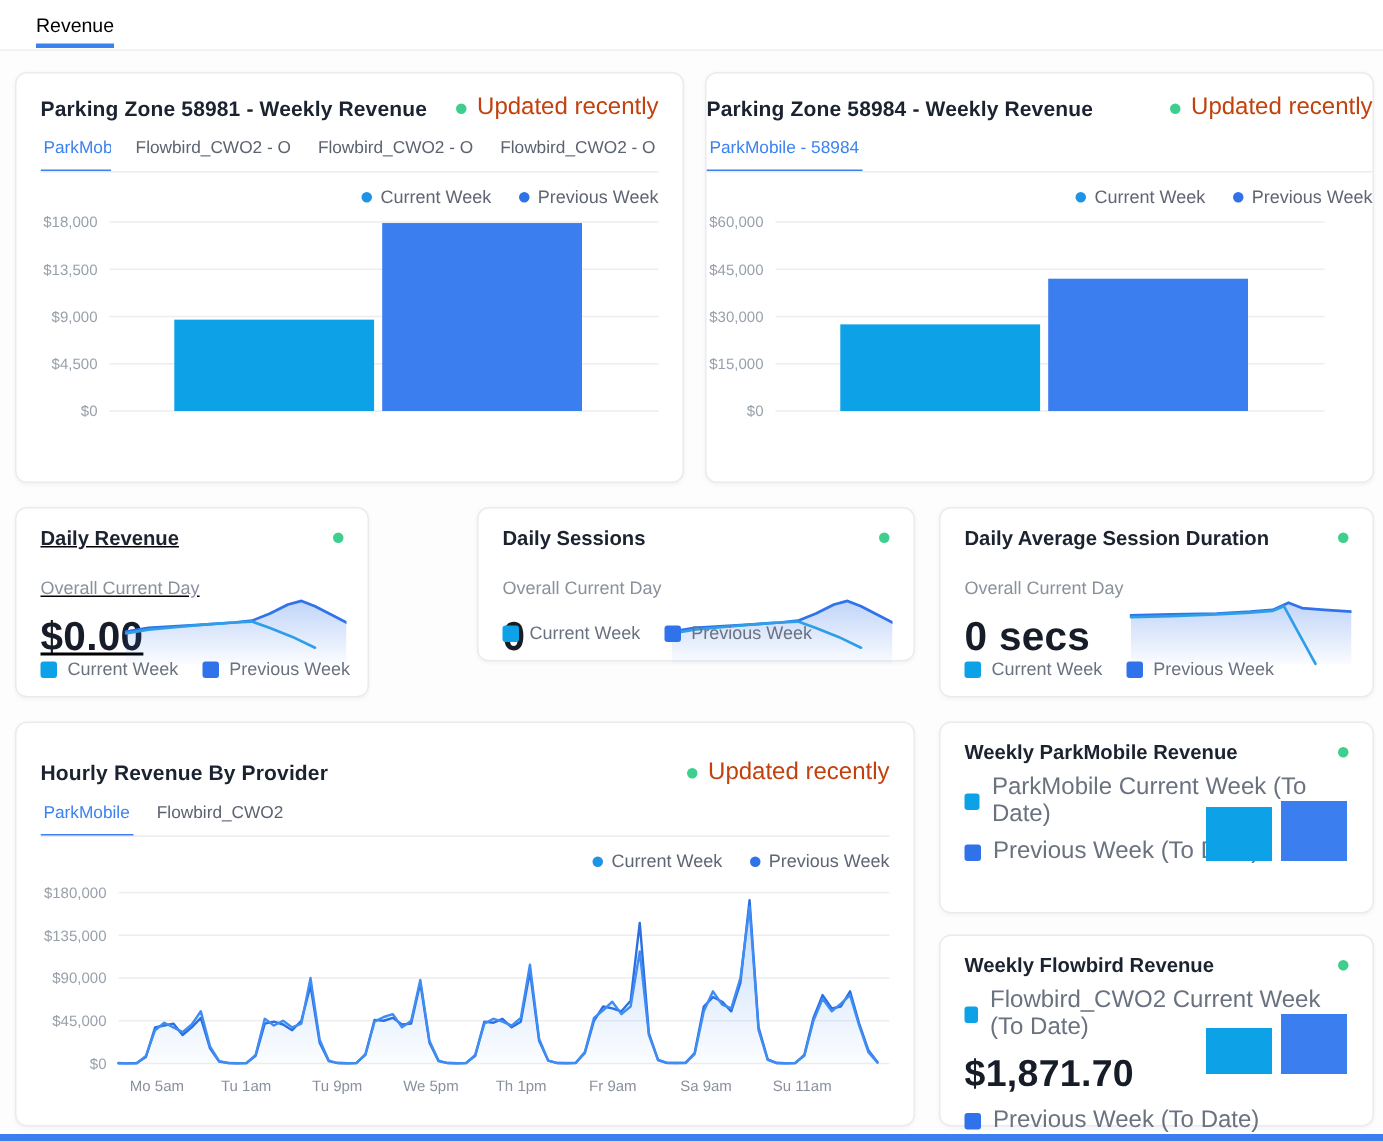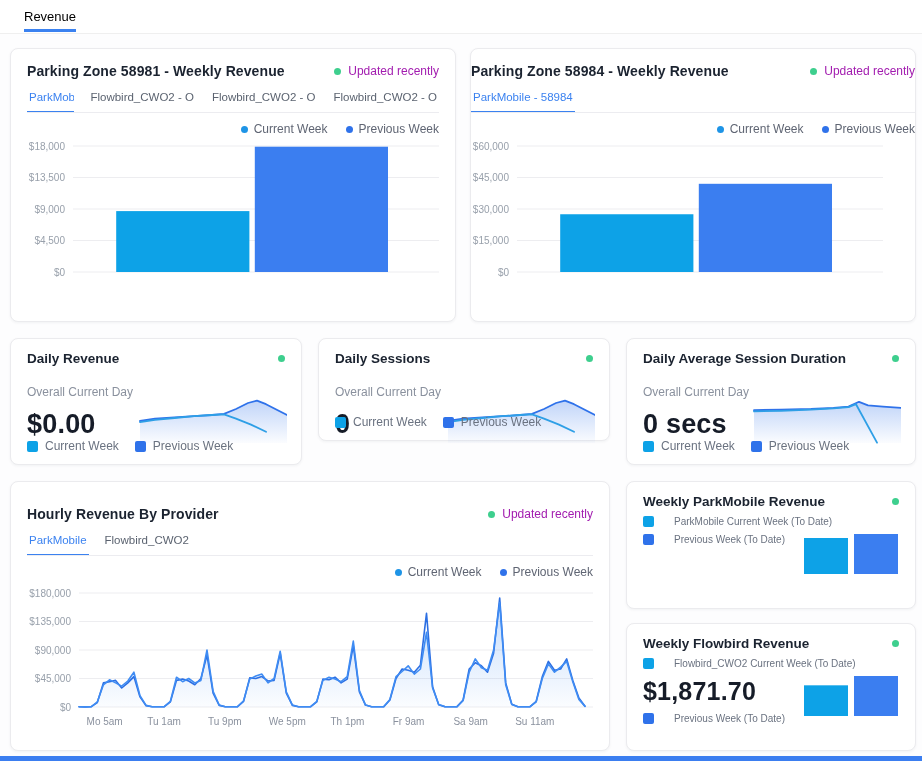--- a/index.html
+++ b/index.html
@@ -5,21 +5,21 @@
   * { margin:0; padding:0; box-sizing:border-box; }
   html,body { width:922px; height:761px; background:#fdfdfe; font-family:"Liberation Sans","DejaVu Sans",sans-serif; overflow:hidden; position:relative; }
   .card { position:absolute; background:#fff; border:1px solid #ebebee; border-radius:8px; box-shadow:0 1px 3px rgba(20,30,60,.05); }
 
   
   .topnav { position:absolute; top:0; left:0; width:922px; height:34px; border-bottom:1px solid #efefef; background:#fff; }
   .topnav .tab-active { position:absolute; left:24px; top:9px; font-size:13px; color:#000000; padding-bottom:5px; border-bottom:3px solid #3b82f0; cursor:pointer; }
 
   .card-head { display:flex; justify-content:space-between; align-items:center; }
   .card-title { font-size:14px; font-weight:700; color:#1b2330; letter-spacing:.1px; }
-  .status { display:flex; align-items:center; gap:7px; font-size:12px; color:#a21caf; }
+  .status { display:flex; align-items:center; gap:7px; font-size:16px; color:#c2410c; }
   .dot-green { width:7px; height:7px; border-radius:50%; background:#3ecf8e; display:inline-block; }
 
   .tabs { display:flex; gap:14px; margin-top:9px; border-bottom:1px solid #ececf0; overflow:hidden; white-space:nowrap; }
   .tab { font-size:11.5px; color:#5b6370; padding:3px 2px 8px; cursor:pointer; white-space:nowrap; }
   .tab.active { color:#3b82f0; border-bottom:2px solid #3b82f0; margin-bottom:-1px; }
   .tab.clip { max-width:88px; overflow:hidden; }
 
   .legend { display:flex; justify-content:flex-end; gap:18px; margin-top:9px; font-size:12px; color:#5f6573; }
   .legend-item { display:flex; align-items:center; gap:6px; }
   .ldot { width:7px; height:7px; border-radius:50%; display:inline-block; }
@@ -29,21 +29,21 @@
   .kpi-title { font-size:13.5px; font-weight:700; color:#1b2330; }
   .kpi-sub { font-size:12px; color:#8a919e; margin-top:19px; }
   .kpi-value { font-size:27px; font-weight:700; color:#161c28; margin-top:10px; letter-spacing:.2px; }
   .kpi-legend { position:absolute; left:16px; bottom:11px; display:flex; gap:16px; font-size:12px; color:#6a7280; }
   .sq { width:11px; height:11px; border-radius:2px; display:inline-block; }
   .sq.cyan { background:#0da2e7; }
   .sq.blue { background:#2f72ea; }
   .lg-item { display:flex; align-items:center; gap:7px; }
   .spark { position:absolute; right:14px; top:46px; }
 
-  .wk-legend { display:flex; align-items:center; gap:20px; font-size:10px; color:#6a7280; margin-top:7px; }
+  .wk-legend { display:flex; align-items:center; gap:8px; font-size:16px; color:#6a7280; margin-top:7px; }
   .wk-value { font-size:25px; font-weight:700; color:#161c28; margin-top:8px; letter-spacing:.2px; }
   .mini { position:absolute; right:16px; top:48px; }
 
   svg text.tick { font-size:10px; fill:#98a0ab; }
   svg text.xtick { font-size:10px; fill:#8a919e; }
 
   .bottom-bar { position:absolute; left:0; bottom:0; width:922px; height:5px; background:#3b7ef0; }
 </style>
 </head>
 <body>
@@ -122,21 +122,21 @@
       <text x="38" y="76.5" text-anchor="end" class="tick">$30,000</text>
       <line x1="46" x2="412" y1="104.5" y2="104.5" stroke="#ededf0" stroke-width="1"></line>
       <text x="38" y="108" text-anchor="end" class="tick">$15,000</text>
       <line x1="46" x2="412" y1="136" y2="136" stroke="#ededf0" stroke-width="1"></line>
       <text x="38" y="139.5" text-anchor="end" class="tick">$0</text>
       <rect x="89.19999999999999" y="78.25" width="133.2" height="57.75" fill="#0da2e7"></rect>
       <rect x="227.8" y="47.80000000000001" width="133.2" height="88.19999999999999" fill="#3b7ef0"></rect>
     </svg>
 </div>
 
-<div class="card" style="left:10px;top:338px;width:292px;height:127px;padding:12px 16px;">
+<div class="card" style="left:10px;top:338px;width:236px;height:127px;padding:12px 16px;text-decoration:underline;">
   <div class="card-head">
     <div class="kpi-title">Daily Revenue</div>
     <span class="dot-green"></span>
   </div>
   <div class="kpi-sub">Overall Current Day</div>
   <div class="kpi-value">$0.00</div>
   <svg class="spark" viewBox="0 0 150 60" width="150" height="60">
       <defs>
         <linearGradient id="grad-spark-revenue" x1="0" y1="0" x2="0" y2="1">
           <stop offset="0%" stop-color="#2f72ea" stop-opacity="0.3"></stop>

